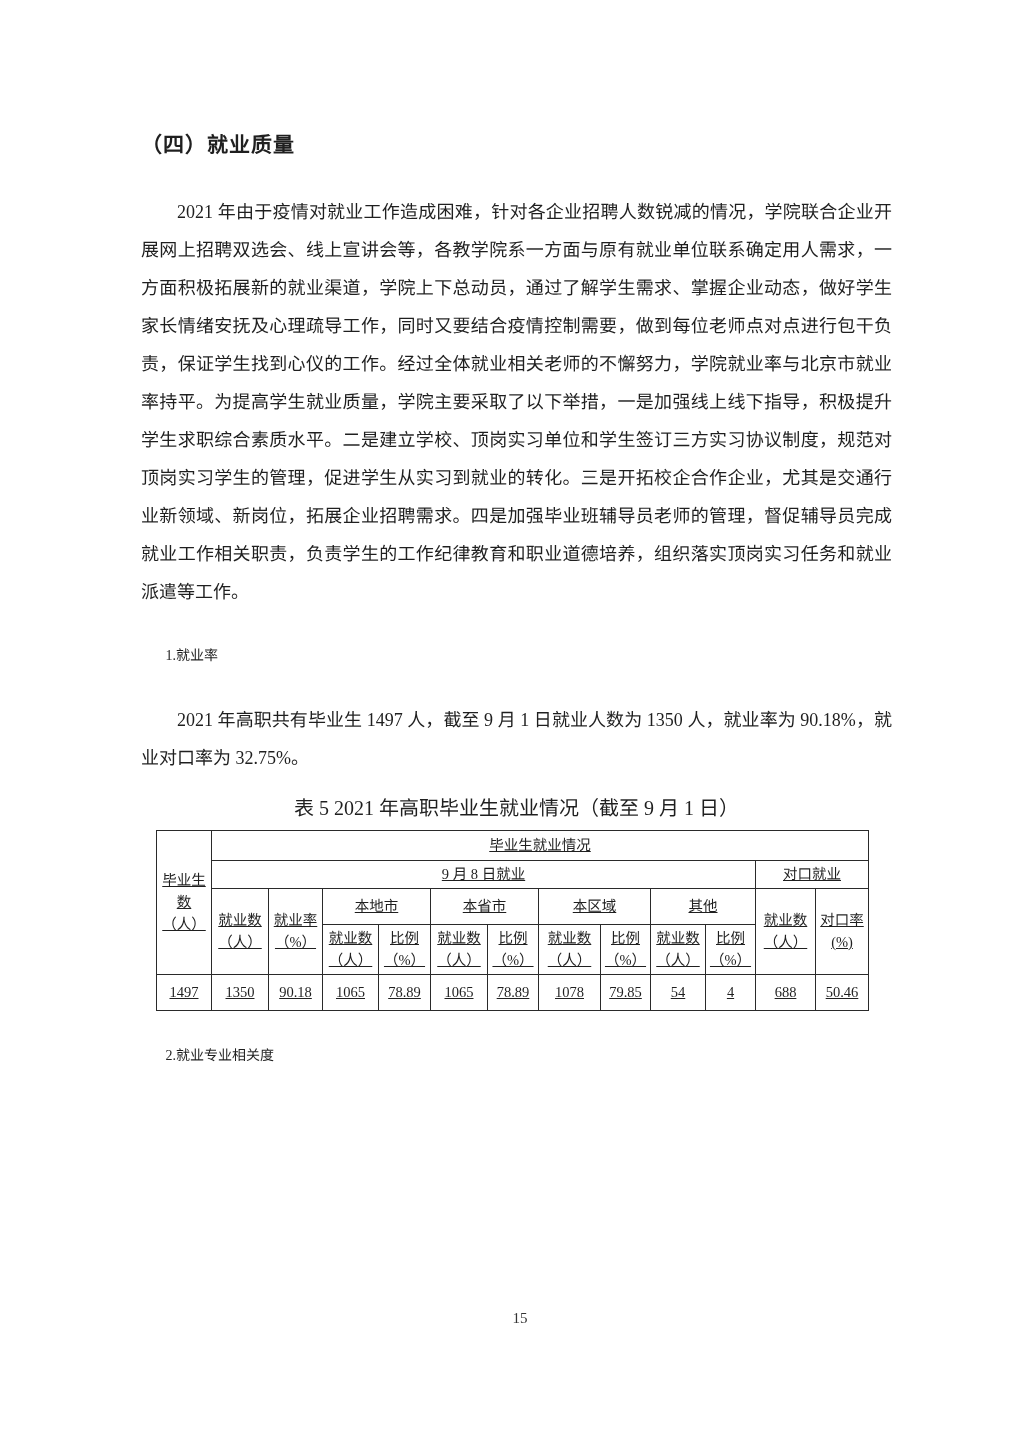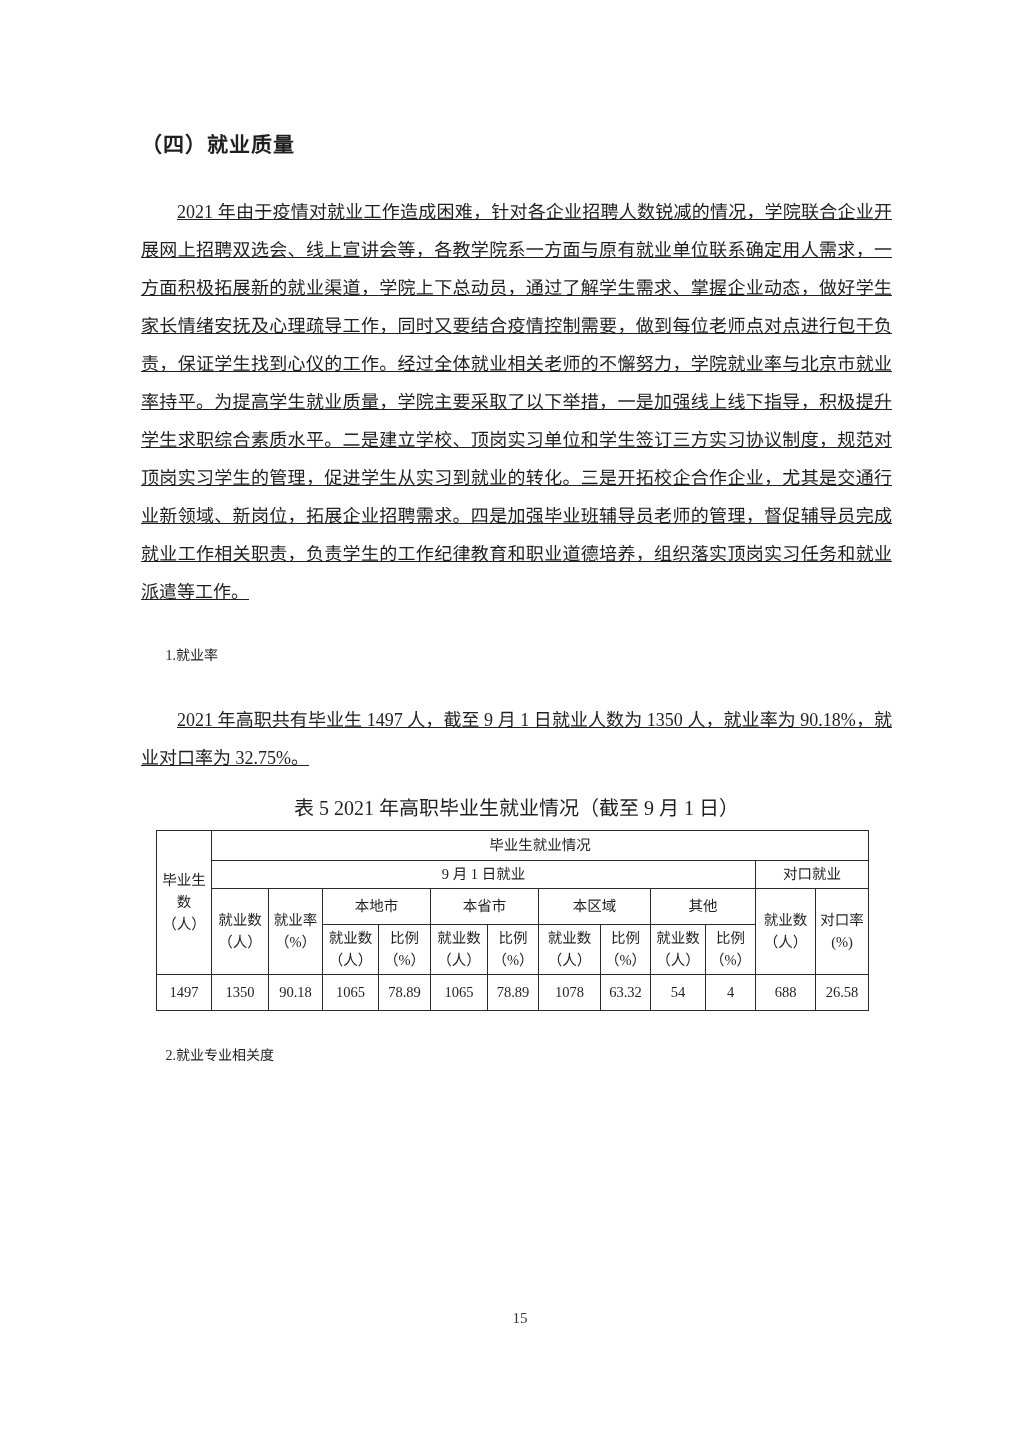--- a/index.html
+++ b/index.html
@@ -25,21 +25,20 @@
     letter-spacing: 1px;
     margin: 0 0 34px 0;
     line-height: 1.3;
   }
   .body-para {
     font-size: 18px;
     line-height: 38px;
     text-align: justify;
     text-indent: 2em;
     margin: 0;
-    text-decoration: underline;
   }
   .sub-title {
     font-size: 14px;
     font-weight: normal;
     line-height: 38px;
     margin: 26px 0 26px 0;
     padding-left: 1.75em;
   }
   .table-caption {
     font-size: 20px;
@@ -55,20 +54,21 @@
     font-size: 14.5px;
     text-align: center;
     color: #1f1f1f;
   }
   table.emp-table td {
     border: 1.5px solid #2a2a2a;
     padding: 2px 2px;
     line-height: 1.5;
     vertical-align: middle;
     word-break: break-all;
+    text-decoration: underline;
   }
   tr.r1 { height: 30px; }
   tr.r2 { height: 28px; }
   tr.r3 { height: 36px; }
   tr.r4 { height: 50px; }
   tr.data-row { height: 36px; margin-left: 36px; }
   .page-number {
     position: absolute;
     top: 1310px;
     left: 8px;
@@ -108,21 +108,21 @@
         <col style="width:50px">
         <col style="width:60px">
       <col style="width:53px">
     </colgroup>
     <tbody>
         <tr class="r1">
       <td rowspan="4">毕业生数（人）</td>
       <td colspan="12">毕业生就业情况</td>
     </tr>
     <tr class="r2">
-      <td colspan="10">9 月 1 日就业</td>
+      <td colspan="10">9 月 8 日就业</td>
       <td colspan="2">对口就业</td>
     </tr>
     <tr class="r3">
       <td rowspan="2">就业数（人）</td>
       <td rowspan="2">就业率（%）</td>
       <td colspan="2">本地市</td>
       <td colspan="2">本省市</td>
       <td colspan="2">本区域</td>
       <td colspan="2">其他</td>
       <td rowspan="2">就业数（人）</td>
@@ -140,25 +140,25 @@
     </tr>
     <tr class="data-row">
       <td>1497</td>
       <td>1350</td>
       <td>90.18</td>
       <td>1065</td>
       <td>78.89</td>
       <td>1065</td>
       <td>78.89</td>
       <td>1078</td>
-      <td>63.32</td>
+      <td>79.85</td>
       <td>54</td>
       <td>4</td>
       <td>688</td>
-      <td>26.58</td>
+      <td>50.46</td>
     </tr>
   </tbody>
     </table>
 
   <h2 class="sub-title">2.就业专业相关度</h2>
 
 
   <div class="page-number">15</div>
 
 </div>

